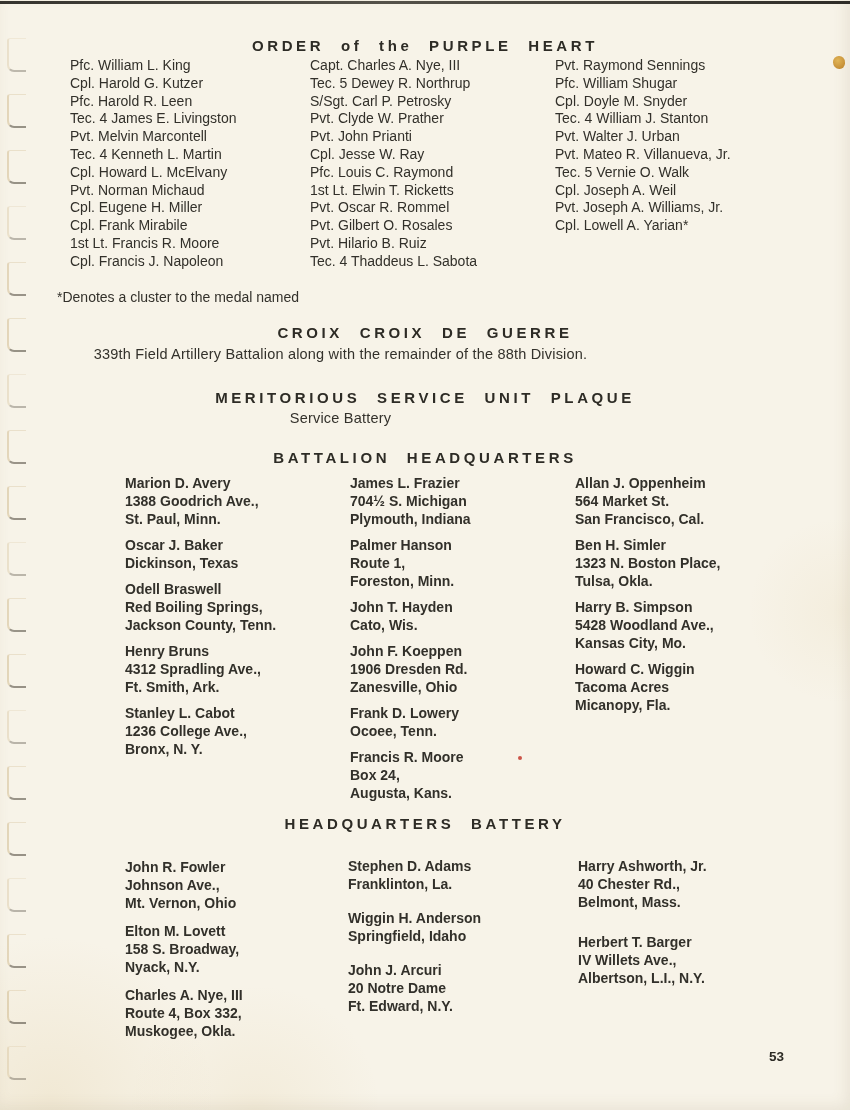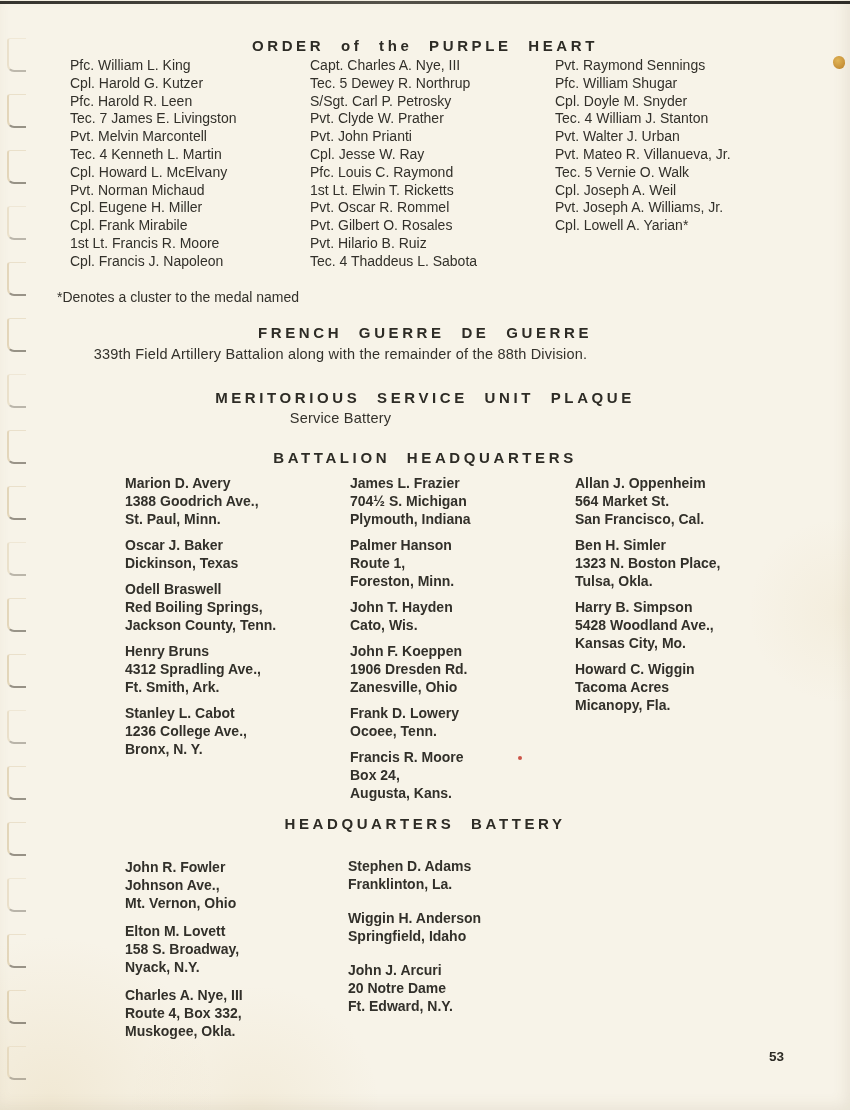--- a/index.html
+++ b/index.html
@@ -84,21 +84,21 @@
       <div class="binding-mark" style="top: 1046px; opacity: 0.59;"></div>
     </div>
   <div class="stain"></div>
   <div class="ink-dot"></div>
 
   <div class="heading" style="top:37px">ORDER of the PURPLE HEART</div>
   <div class="roster-col" style="left:70px;top:57px">
       <div class="line">Pfc. William L. King</div>
       <div class="line">Cpl. Harold G. Kutzer</div>
       <div class="line">Pfc. Harold R. Leen</div>
-      <div class="line">Tec. 7 James E. Livingston</div>
+      <div class="line">Tec. 4 James E. Livingston</div>
       <div class="line">Pvt. Melvin Marcontell</div>
       <div class="line">Tec. 4 Kenneth L. Martin</div>
       <div class="line">Cpl. Howard L. McElvany</div>
       <div class="line">Pvt. Norman Michaud</div>
       <div class="line">Cpl. Eugene H. Miller</div>
       <div class="line">Cpl. Frank Mirabile</div>
       <div class="line">1st Lt. Francis R. Moore</div>
       <div class="line">Cpl. Francis J. Napoleon</div>
     </div>
   <div class="roster-col" style="left:310px;top:57px">
@@ -122,21 +122,21 @@
       <div class="line">Tec. 4 William J. Stanton</div>
       <div class="line">Pvt. Walter J. Urban</div>
       <div class="line">Pvt. Mateo R. Villanueva, Jr.</div>
       <div class="line">Tec. 5 Vernie O. Walk</div>
       <div class="line">Cpl. Joseph A. Weil</div>
       <div class="line">Pvt. Joseph A. Williams, Jr.</div>
       <div class="line">Cpl. Lowell A. Yarian*</div>
     </div>
   <div class="footnote">*Denotes a cluster to the medal named</div>
 
-  <div class="heading" style="top:324px">FRENCH GUERRE DE GUERRE</div>
+  <div class="heading" style="top:324px">CROIX CROIX DE GUERRE</div>
   <div class="subline" style="top:346px">339th Field Artillery Battalion along with the remainder of the 88th Division.</div>
 
   <div class="heading" style="top:389px">MERITORIOUS SERVICE UNIT PLAQUE</div>
   <div class="subline" style="top:410px">Service Battery</div>
 
   <div class="heading" style="top:449px">BATTALION HEADQUARTERS</div>
   <div class="entry-col" style="left:125px;top:474px">
       <div class="entry">
         <div class="line">Marion D. Avery</div>
         <div class="line">1388 Goodrich Ave.,</div>
@@ -241,15 +241,27 @@
       <div class="entry">
         <div class="line">Wiggin H. Anderson</div>
         <div class="line">Springfield, Idaho</div>
       </div>
       <div class="entry">
         <div class="line">John J. Arcuri</div>
         <div class="line">20 Notre Dame</div>
         <div class="line">Ft. Edward, N.Y.</div>
       </div>
     </div>
+  <div class="entry-col gap-22" style="left:578px;top:857px">
+      <div class="entry">
+        <div class="line">Harry Ashworth, Jr.</div>
+        <div class="line">40 Chester Rd.,</div>
+        <div class="line">Belmont, Mass.</div>
+      </div>
+      <div class="entry">
+        <div class="line">Herbert T. Barger</div>
+        <div class="line">IV Willets Ave.,</div>
+        <div class="line">Albertson, L.I., N.Y.</div>
+      </div>
+    </div>
 
   <div class="page-number">53</div>
 </div>
 
 </body></html>

